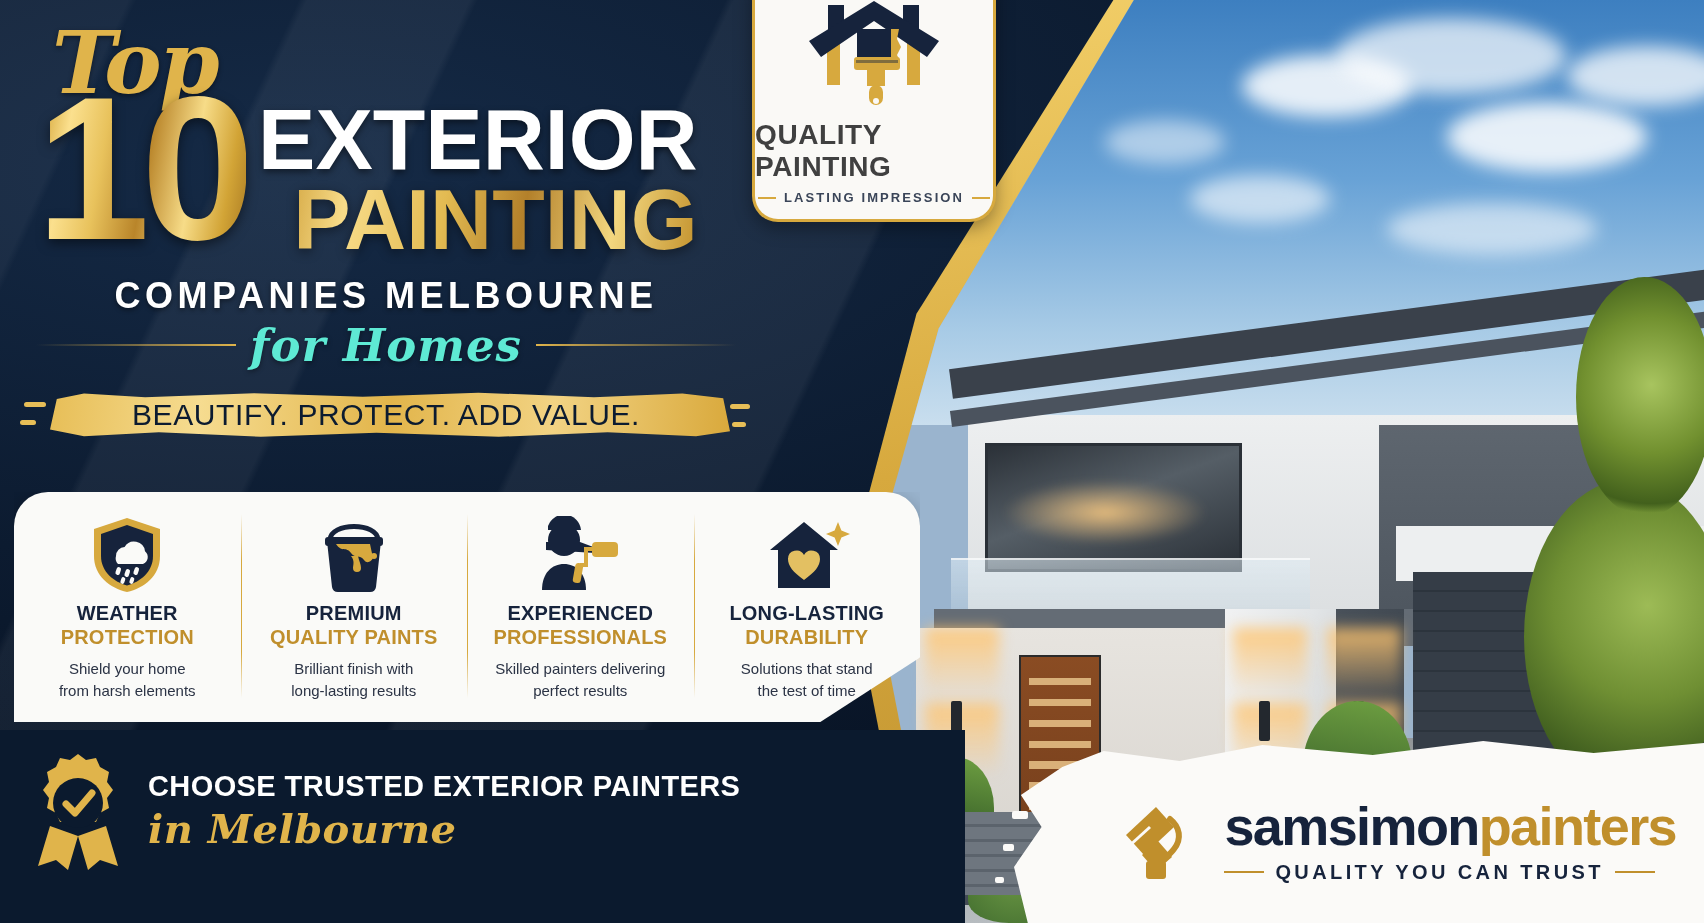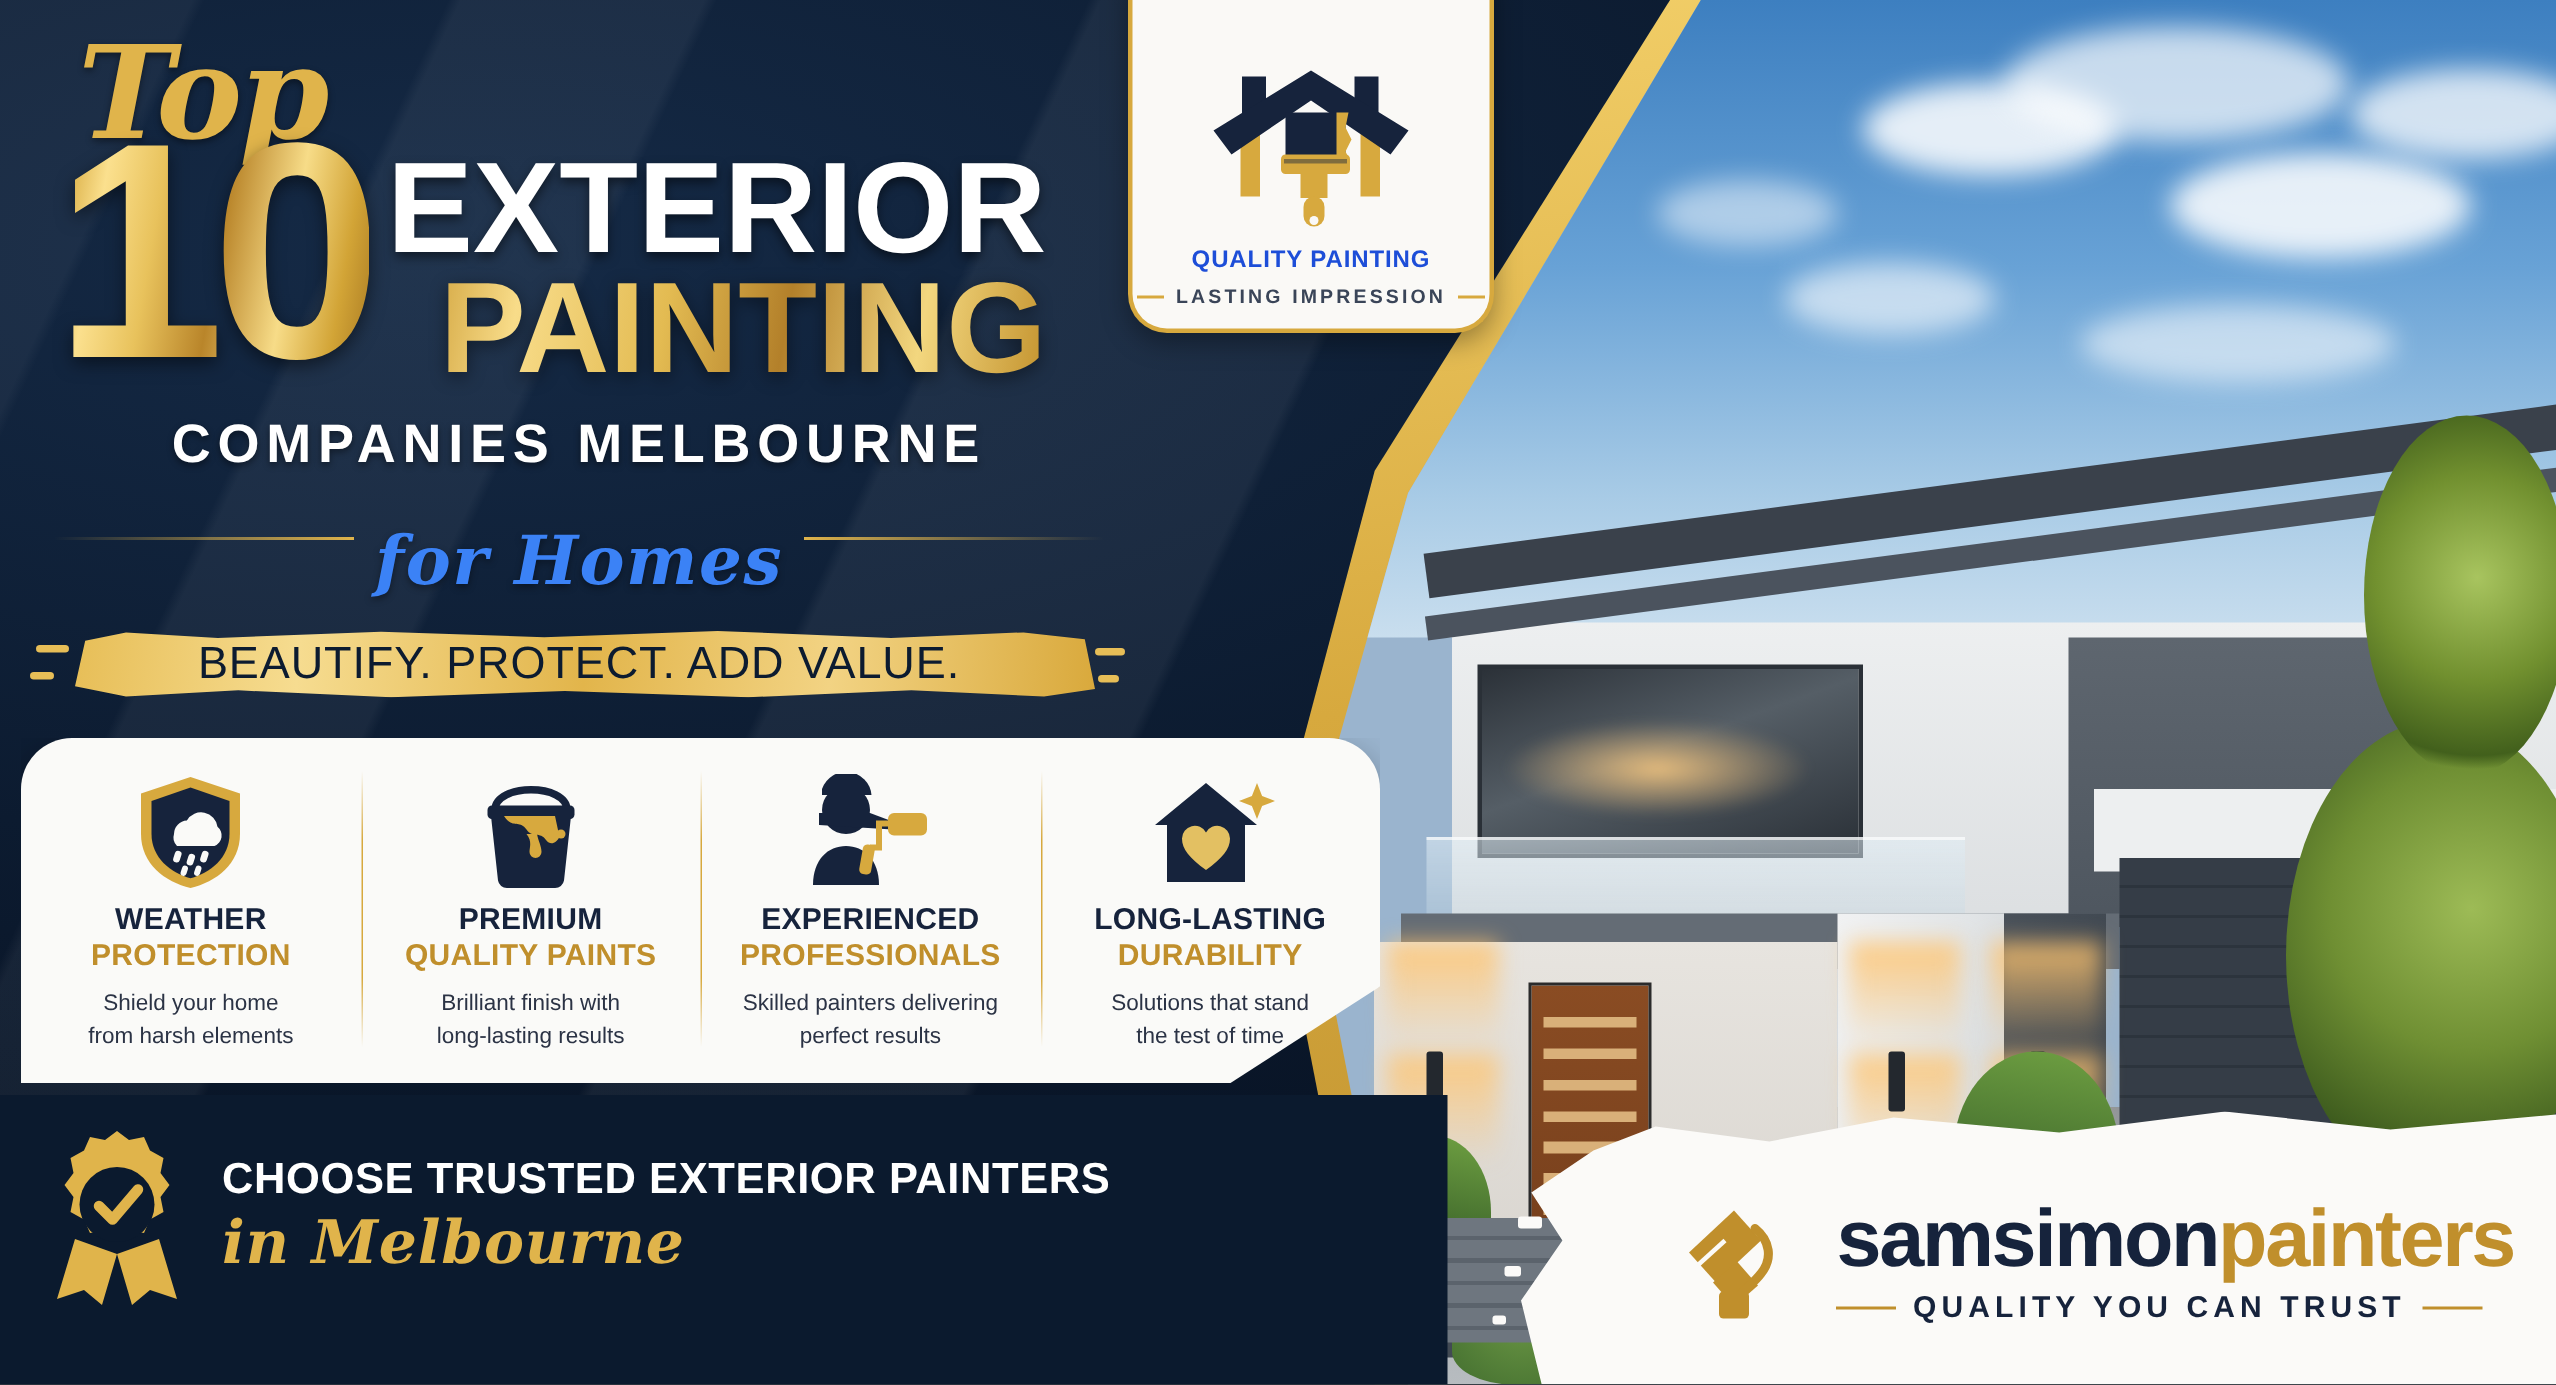--- a/index.html
+++ b/index.html
@@ -189,23 +189,22 @@
     letter-spacing:4.5px;
     text-shadow:0 2px 5px rgba(0,0,0,.45);
   }
   .forhomes-row{
     display:flex; align-items:center; justify-content:center; gap:14px; margin-top:2px;
   }
   .rule{ height:2px; flex:1; background:linear-gradient(90deg,rgba(224,180,75,0),#E0B44B); }
   .rule.r2{ background:linear-gradient(90deg,#E0B44B,rgba(224,180,75,0)); }
   .forhomes{
     font-family:"DejaVu Serif", serif; font-style:italic; font-weight:700;
-    font-size:45px; color:#3b82f6; letter-spacing:1px;
+    font-size:45px; color:#5eead4; letter-spacing:1px;
     text-shadow:0 2px 5px rgba(0,0,0,.4);
-    margin-top:28px;
   }
 
   .brushband{
     position:relative; margin-top:14px; height:58px;
     display:flex; align-items:center; justify-content:center;
   }
   .brushband .paint{
     position:absolute; left:14px; right:6px; top:6px; bottom:6px;
     background:linear-gradient(95deg,#E7BE57 0%,#F6DC90 22%,#E2B54B 50%,#F2D383 74%,#D9A93C 100%);
     clip-path: polygon(1% 16%, 5% 4%, 14% 12%, 30% 3%, 46% 11%, 63% 2%, 80% 12%, 93% 4%, 99% 14%,
@@ -222,21 +221,21 @@
     position:absolute; left:752px; top:-18px; width:244px; height:240px;
     background:#FAF9F6;
     border:3px solid #D7A93E; border-top:none;
     border-radius:0 0 26px 26px;
     box-shadow:0 6px 18px rgba(0,0,0,.35);
     display:flex; flex-direction:column; align-items:center; justify-content:flex-end;
     padding-bottom:14px;
   }
   .badge-mark{ width:150px; height:118px; margin-bottom:4px; }
   .badge-title{
-    font-size:16px; font-weight:700; color:#1d4ed8; letter-spacing:.6px;
+    font-size:28px; font-weight:700; color:#404040; letter-spacing:.6px;
   }
   .badge-sub-row{ display:flex; align-items:center; gap:8px; margin-top:7px; }
   .badge-sub-row .ln{ width:18px; height:2px; background:#D7A93E; }
   .badge-sub{ font-size:13px; font-weight:700; color:#3A4558; letter-spacing:2.1px; }
 
   
   .features{
     position:absolute; left:14px; top:492px; width:906px; height:230px;
     background:#FAFAF8;
     border-radius:34px 34px 34px 0;

